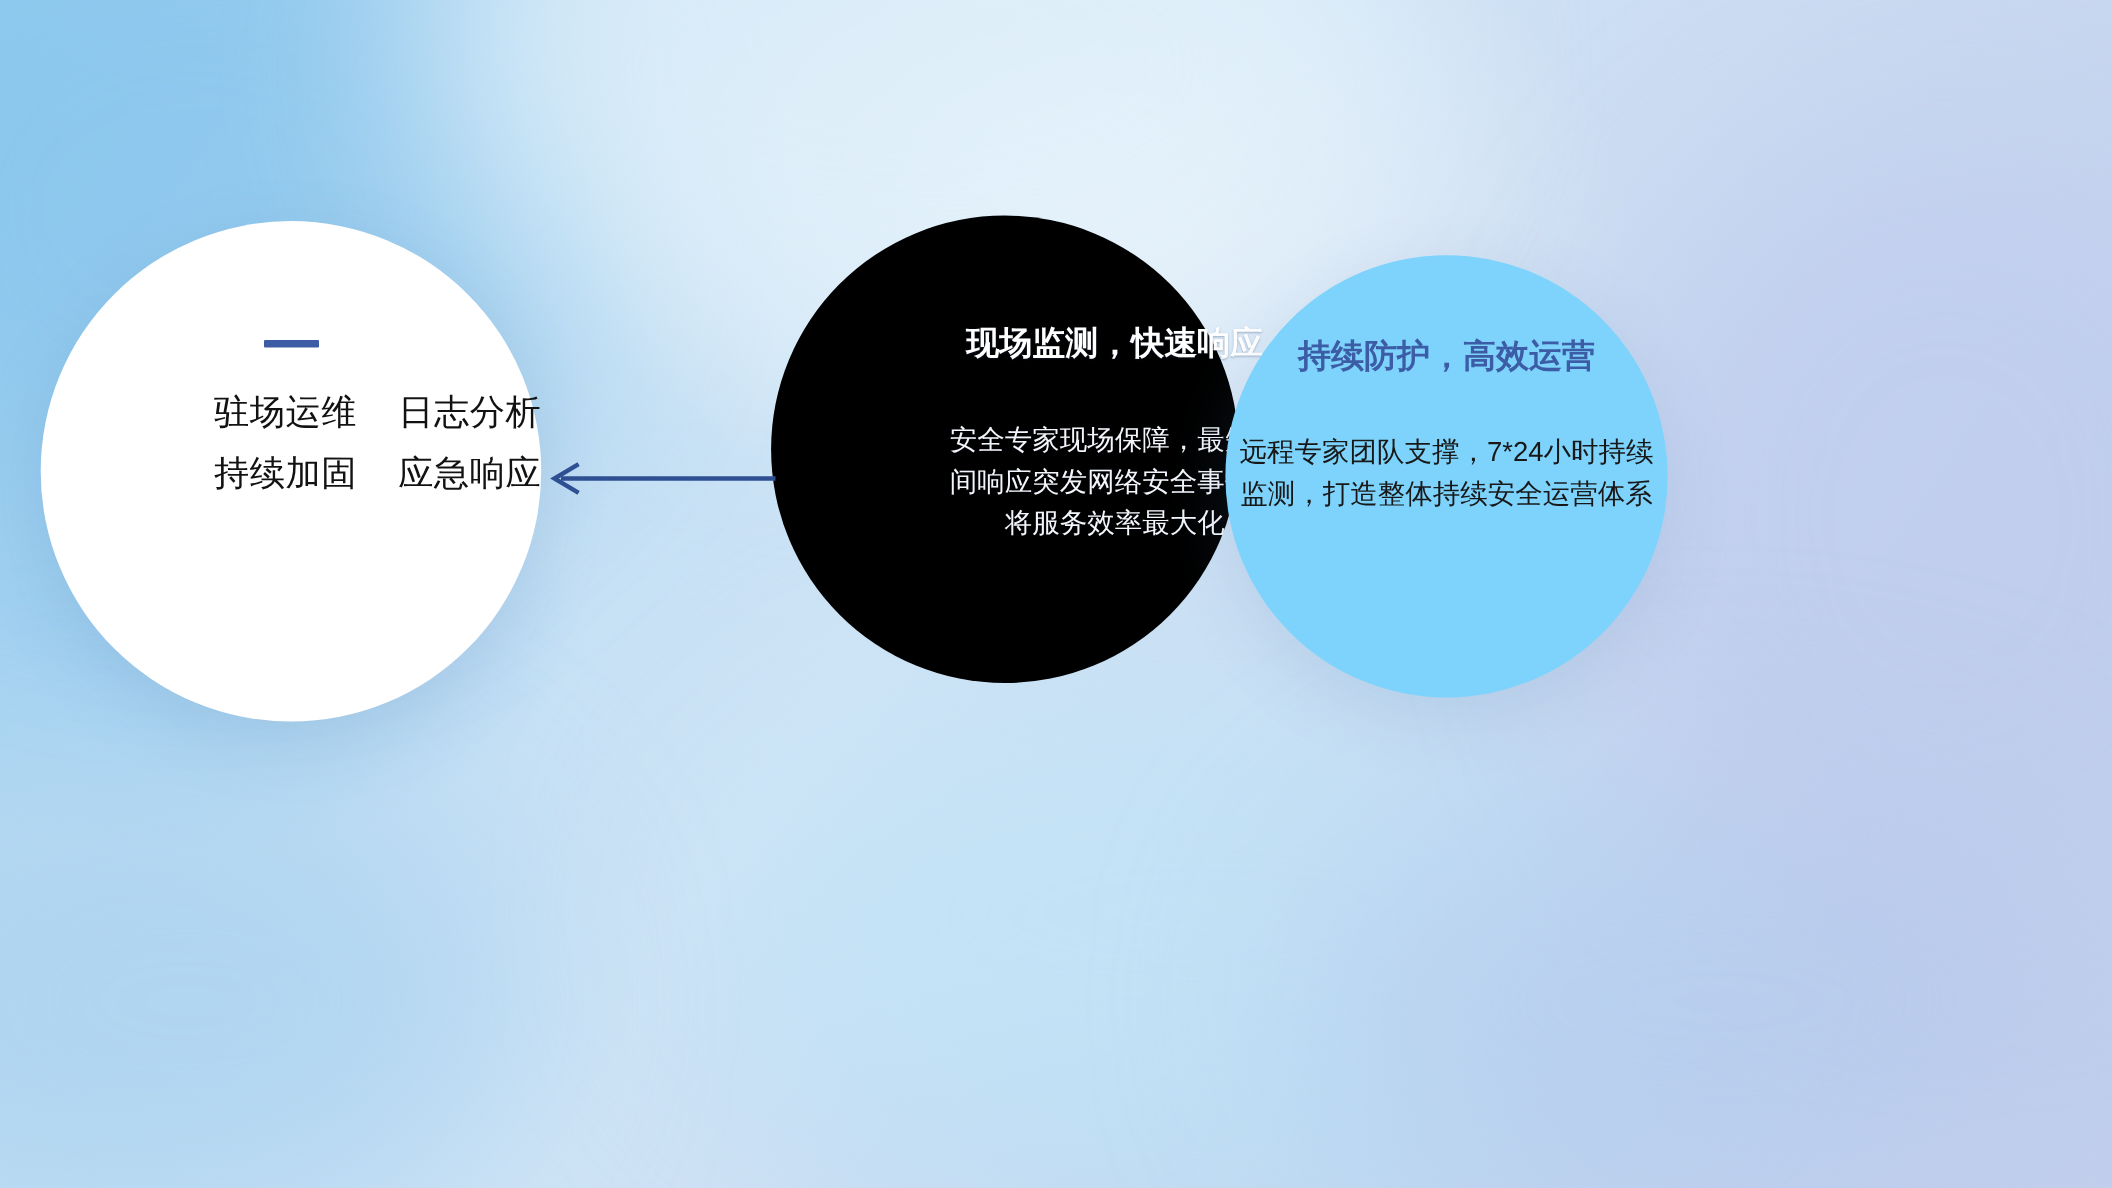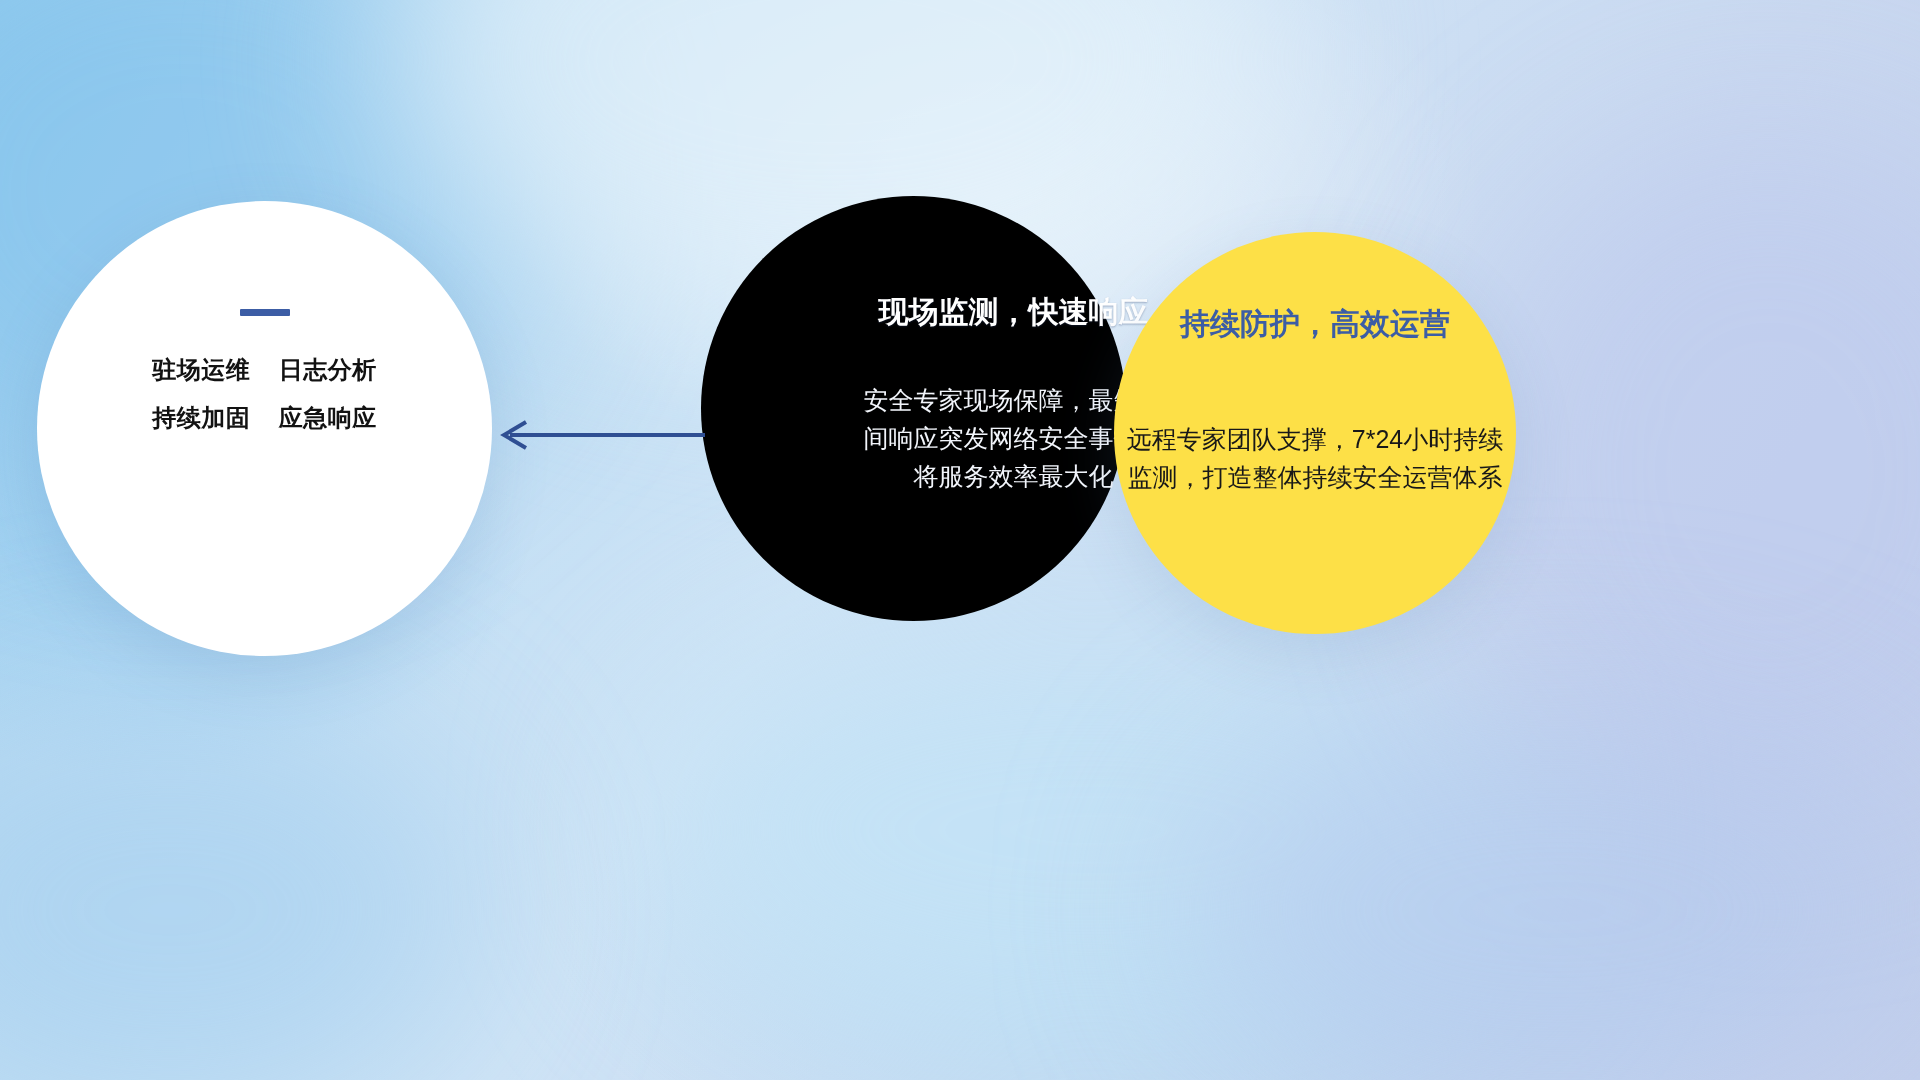--- a/index.html
+++ b/index.html
@@ -32,21 +32,21 @@
     background:#ffffff;
     box-shadow:0 18px 60px rgba(90,130,180,0.18);
     display:flex; flex-direction:column; align-items:center; justify-content:flex-start;
     z-index:3;
   }
   .left-inner { width:100%; padding-top:108px; text-align:center; }
   .accent-dash {
     width:50px; height:7px; background:#3c5da5; border-radius:1px;
     margin:0 auto 42px auto;
   }
-  .left-lines { font-size:24px; font-weight:bold; color:#121212; line-height:1.0; }
+  .left-lines { font-size:32px; font-weight:normal; color:#121212; line-height:1.0;text-align:right; }
   .left-line { white-space:pre; margin-bottom:24px; letter-spacing:0.5px; }
   .left-line:last-child { margin-bottom:0; }
 
   .circle-mid {
     left:701px; top:196px; width:425px; height:425px;
     background:#000000;
     z-index:4;
     display:flex; flex-direction:column; align-items:center;
   }
   .mid-title {
@@ -55,32 +55,32 @@
     text-shadow:0 1px 2px rgba(35,55,100,0.35);
     position:relative; left:100px;
   }
   .mid-body {
     margin-top:48px; width:316px; position:relative; left:100px;
     font-size:25px; line-height:1.52; color:#f2f5fb; text-align:center;
   }
 
   .circle-right {
     left:1114px; top:232px; width:402px; height:402px;
-    background:#fde047;
+    background:#7dd3fc;
     box-shadow:0 18px 60px rgba(90,130,180,0.16);
     z-index:5;
     display:flex; flex-direction:column; align-items:center;
     overflow:visible;
   }
   .right-title {
     margin-top:72px; font-size:30px; font-weight:bold; color:#3c5da5;
     white-space:nowrap;
   }
   .right-body {
-    margin-top:76px; width:390px;
+    margin-top:48px; width:390px;
     font-size:25px; line-height:1.5; color:#181818; text-align:center;
   }
 
   
   .arrow { position:absolute; left:492px; top:415px; width:215px; height:40px; z-index:6; }
 </style>
 </head>
 <body>
 
 <div class="blob b1"></div>

